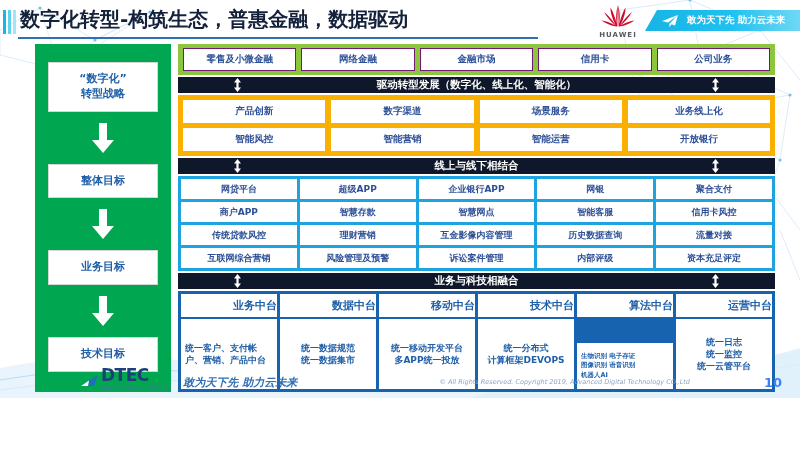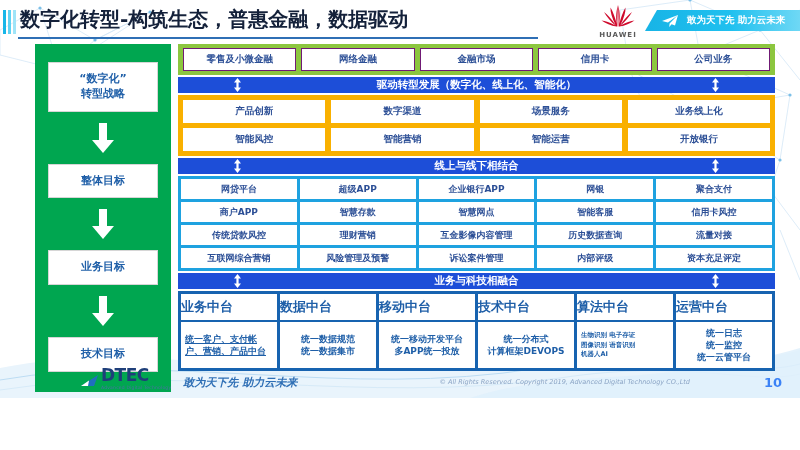--- a/index.html
+++ b/index.html
@@ -78,21 +78,21 @@
     display: flex; gap: 5px;
   }
   .band-green .cell {
     flex: 1; background: #ffffff; border: 1px solid #701a75;
     text-align: center; font-size: 9.5px; font-weight: bold; color: #2c4f96;
     padding: 4px 0;
   }
 
   
   .connector {
-    position: relative; width: 100%; height: 16px; background: #1d4ed8;
+    position: relative; width: 100%; height: 16px; background: #0f172a;
     display: flex; align-items: center; justify-content: center;
     color: #ffffff; font-size: 10.5px; font-weight: bold;
     margin-top: 2px; margin-bottom: 2px;
   }
   .connector .darrow { position: absolute; width: 9px; height: 14px; }
   .connector .darrow.left { left: 55px; }
   .connector .darrow.right { right: 55px; }
 
   
   .band-orange { width: 100%; background: #f9b000; padding: 5px 5px; }
@@ -109,31 +109,31 @@
   .band-blue .row + .row { margin-top: 3px; }
   .band-blue .cell {
     flex: 1; background: #ffffff; text-align: center;
     font-size: 9px; font-weight: bold; color: #2c4f96; padding: 3.5px 0;
   }
 
   
   .band-dark { width: 100%; background: #1763b0; padding: 3px 3px; display: flex; gap: 3px; }
   .band-dark .col { flex: 1; display: flex; flex-direction: column; gap: 2px; }
   .band-dark .col-head {
-    background: #ffffff; text-align: left;
-    font-size: 13px; font-weight: bold; color: #1f5fa8; padding: 4px 0;
+    background: #ffffff; text-align: right;
+    font-size: 11px; font-weight: bold; color: #1f5fa8; padding: 4px 0;
   }
   .band-dark .col-body {
     background: #ffffff; flex: 1; min-height: 46px;
     font-size: 9px; font-weight: bold; color: #1f5fa8;
     line-height: 1.35; padding: 5px 4px;
     display: flex; align-items: center; justify-content: center; text-align: center;
   }
-  .band-dark .col-body.left-align { text-align: left; justify-content: flex-start; text-decoration: underline; }
-  .band-dark .col-body.tiny { font-size: 6.5px; line-height: 1.45; text-align: left; justify-content: flex-start; }
+  .band-dark .col-body.left-align { text-align: left; justify-content: flex-start; }
+  .band-dark .col-body.tiny { font-size: 6.5px; line-height: 1.45; text-align: left; justify-content: flex-start; margin-top: 24px; }
 
   
   .footer { position: absolute; left: 0; bottom: 0; width: 800px; height: 48px; z-index: 3; }
   .dtec { position: absolute; left: 80px; bottom: 8px; display:flex; align-items:flex-end; }
   .dtec-mark { width: 20px; height: 16px; margin-right: 1px; }
   .dtec-word { font-size: 17px; font-weight: bold; color:#1f3f7a; letter-spacing:-0.5px; line-height:1; }
   .dtec-sub { font-size: 4.5px; color:#4a6fa5; letter-spacing:0.2px; margin-top:1px; }
   .dtec-slogan { margin-left: 12px; font-size: 11px; font-weight: bold; color:#2f6fb5; font-style: italic; white-space: nowrap; }
   .copyright { position: absolute; right: 110px; bottom: 12px; font-size: 6.5px; color:#8aa3c4; font-style: italic; white-space: nowrap; }
   .pageno { position: absolute; right: 18px; bottom: 8px; font-size: 13px; font-weight: bold; color:#3b82f6; }

